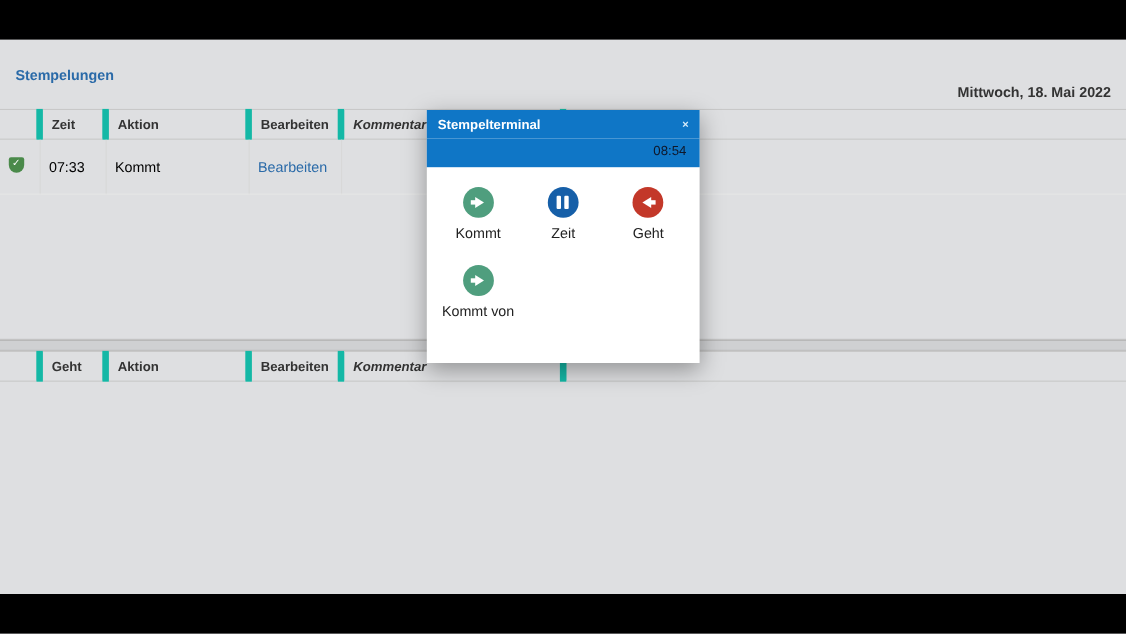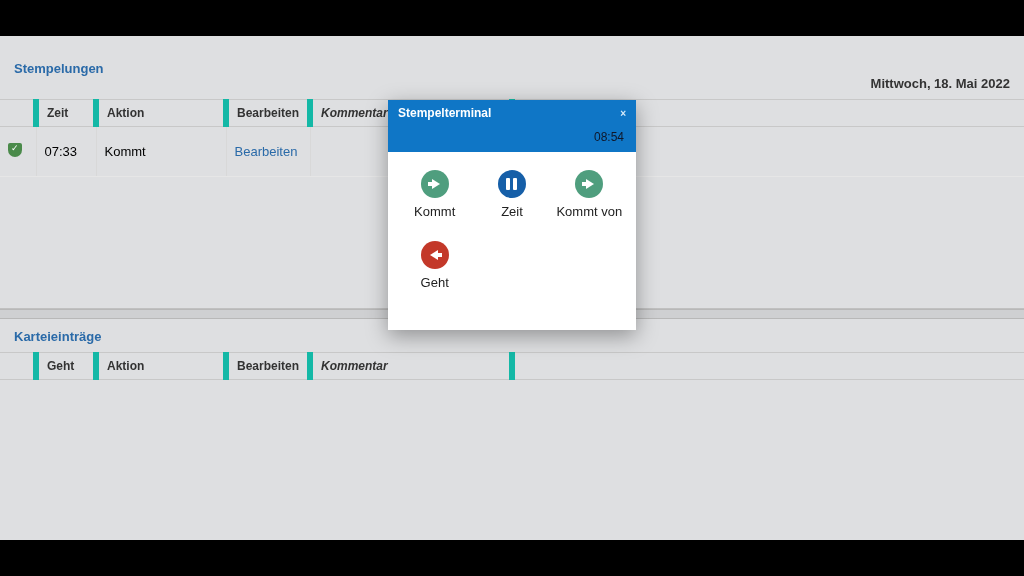--- a/index.html
+++ b/index.html
@@ -222,23 +222,20 @@
           </td>
           <td></td>
           <td></td>
         </tr>
       </tbody>
     </table>
   </div>
 
   <div class="divider"></div>
 
-  <div class="section-header">
-    <span class="section-title">Karteieinträge</span>
-  </div>
 
   <div class="table-wrap-bot">
     <table class="table">
       <thead>
         <tr>
           <th class="col-icon"></th>
           <th class="col-zeit">Geht</th>
           <th class="col-aktion">Aktion</th>
           <th class="col-bearb">Bearbeiten</th>
           <th class="col-komm">Kommentar</th>
@@ -269,30 +266,30 @@
       <div class="circle c-blue">
           <div class="pause-bars">
             <span></span>
             <span></span>
           </div>
         </div>
       <span class="lbl">Zeit</span>
     </div>
 
     <div class="terminal-btn">
+      <div class="circle c-red">
+          <div class="arrow-l"></div>
+        </div>
+      <span class="lbl">Geht</span>
+    </div>
+
+    <div class="terminal-btn">
       <div class="circle c-green">
           <div class="arrow-r"></div>
         </div>
       <span class="lbl">Kommt von</span>
     </div>
 
-    <div class="terminal-btn">
-      <div class="circle c-red">
-          <div class="arrow-l"></div>
-        </div>
-      <span class="lbl">Geht</span>
-    </div>
-
     <div></div>
 
 
   </div>
 </div>
 
 </body></html>

